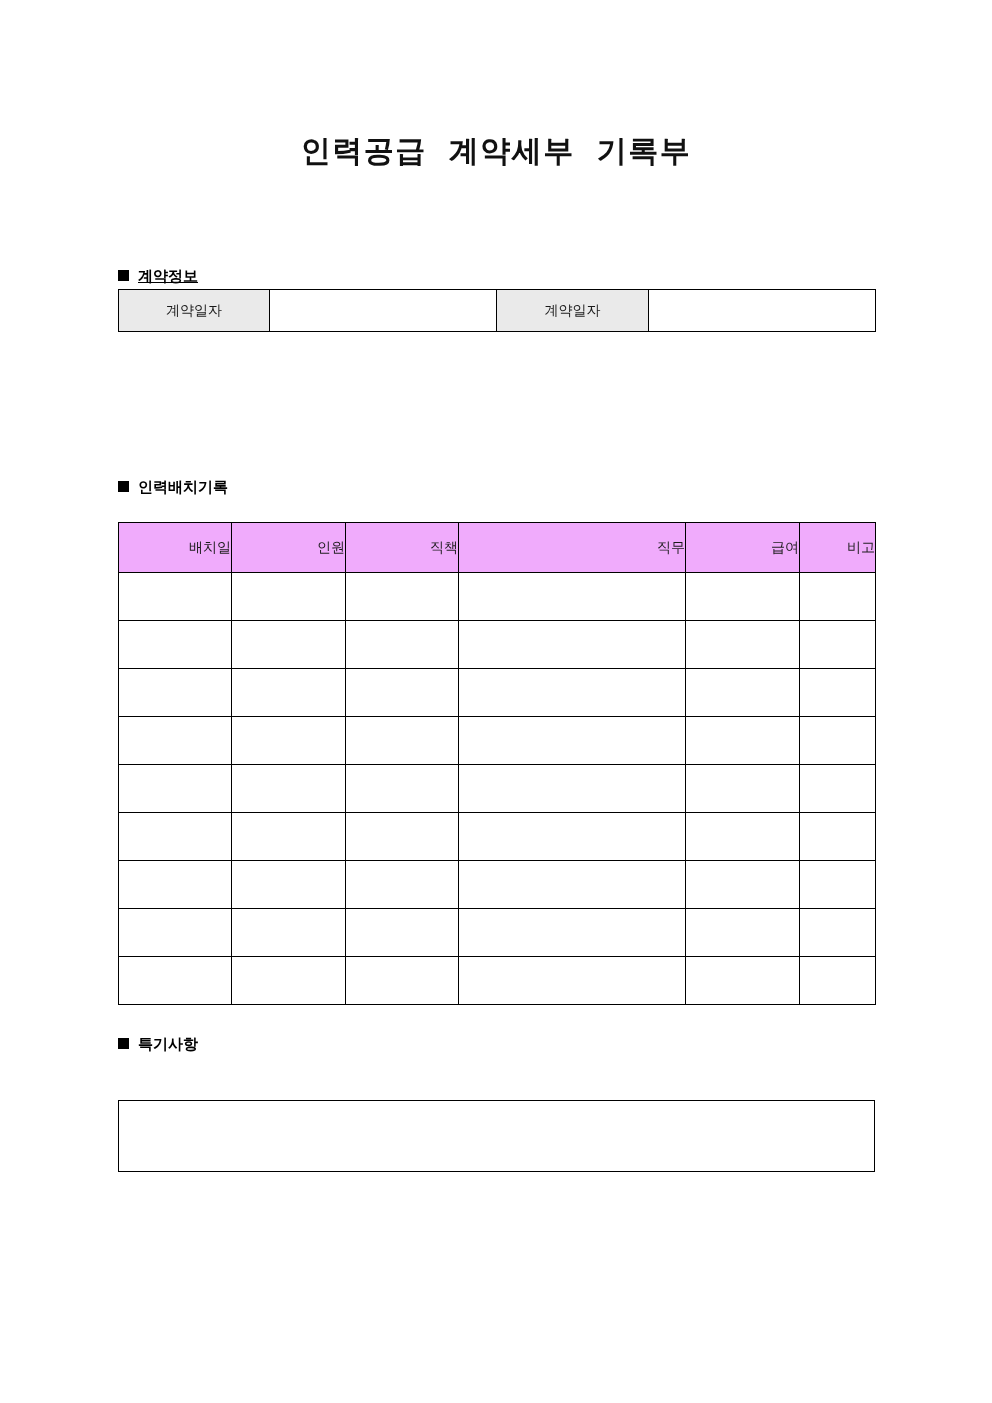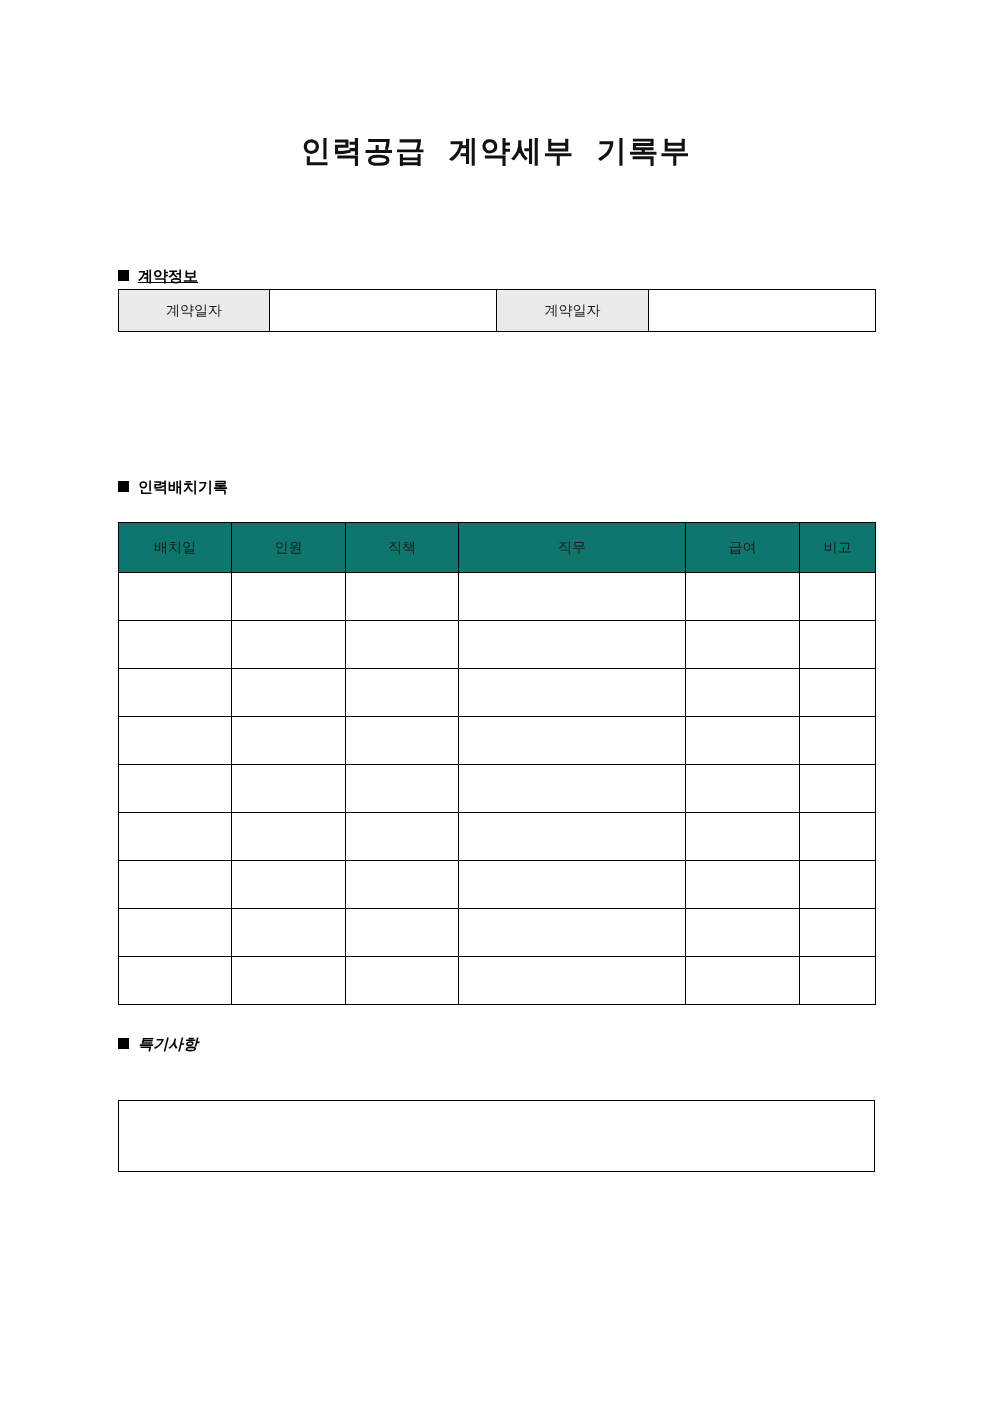--- a/index.html
+++ b/index.html
@@ -50,21 +50,21 @@
   .section-head .bullet {
     display: inline-block;
     width: 11px;
     height: 11px;
     background: #000000;
     margin-right: 9px;
     vertical-align: 0px;
   }
   #sec-contract  { top: 266px; text-decoration: underline; }
   #sec-deploy    { top: 477px; }
-  #sec-notes     { top: 1034px; font-style: italic; }
+  #sec-notes     { top: 1034px; }
 
   
   table.form-table {
     position: absolute;
     border-collapse: collapse;
     table-layout: fixed;
     font-size: 14px;
   }
   table.form-table td,
   table.form-table th {
@@ -91,22 +91,23 @@
   #contract-table tr { height: 42px; }
   #contract-table tr.tall { height: 45px; }
 
   
   #deploy-table {
     left: 118px;
     top: 522px;
     width: 757px;
   }
   #deploy-table thead th {
-    background: #0f766e;
+    background: #f0abfc;
     height: 49px;
+    text-align: right;
   }
   #deploy-table tbody td {
     height: 47px;
     background: #ffffff;
   }
 
   
   #notes-box {
     position: absolute;
     left: 118px;

